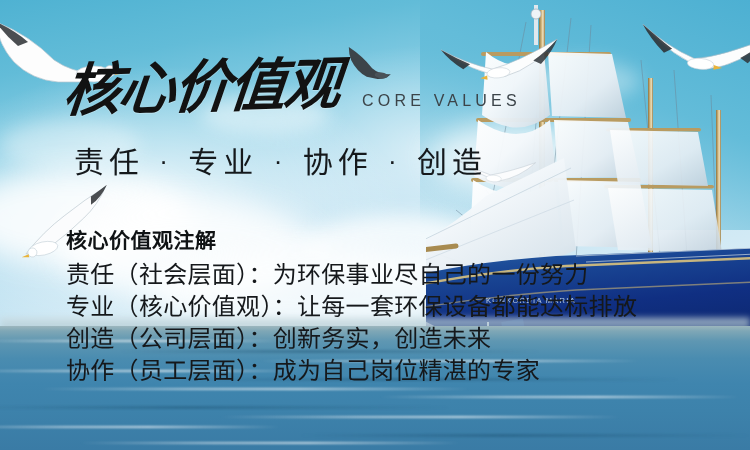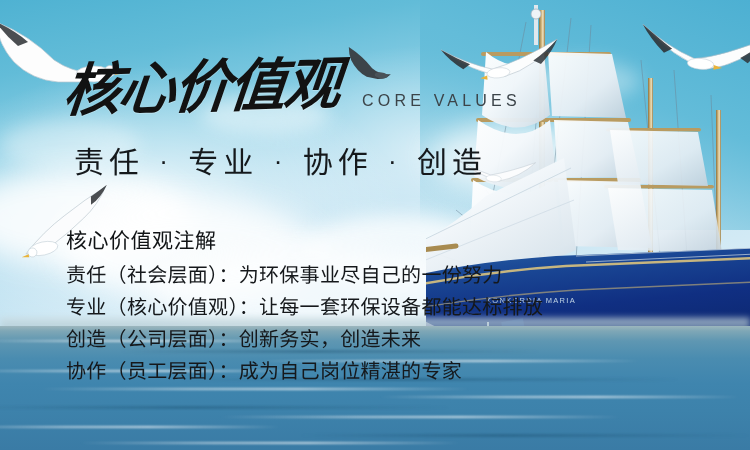--- a/index.html
+++ b/index.html
@@ -85,28 +85,28 @@
     color:#15191c;
     letter-spacing:5px;
     white-space:nowrap;
     font-weight:400;
     margin-left:8px;
   }
   .subtitle .dot{padding:0 2px;font-size:26px;position:relative;top:-3px;}
   .sec-title{
     position:absolute;left:66px;top:224px;
     font-size:21px;
-    font-weight:400;
+    font-weight:700;
     color:#101315;
     letter-spacing:.5px;
     white-space:nowrap;
   }
   .lines{
     position:absolute;left:66px;top:259px;
-    font-size:20px;
+    font-size:24px;
     color:#15181b;
     line-height:32px;
     letter-spacing:.3px;
     white-space:nowrap;
   }
   .lines div{white-space:nowrap;}
 </style>
 </head>
 <body>
 

